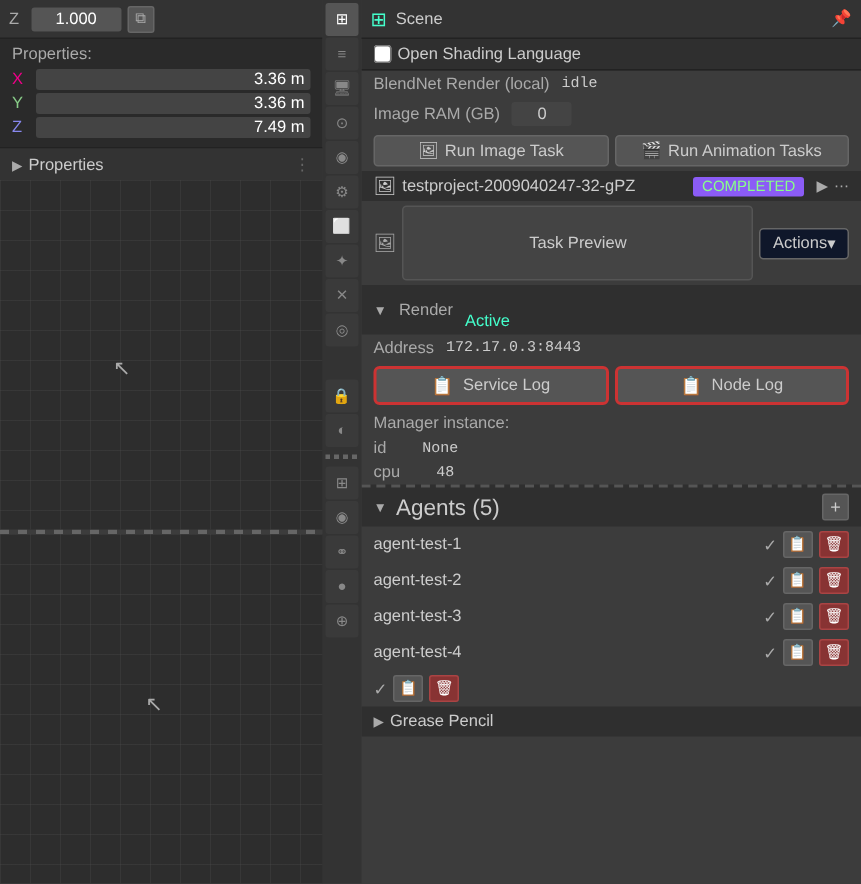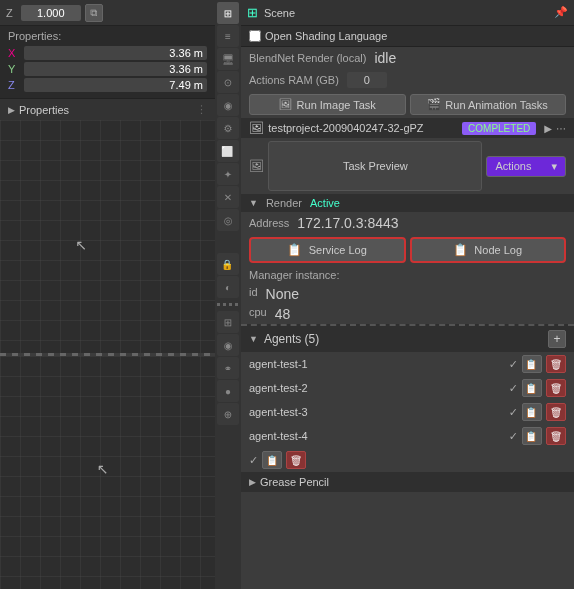--- a/index.html
+++ b/index.html
@@ -208,21 +208,22 @@
       gap: 8px;
     }
 
     .label-text {
       color: #aaa;
       font-size: 11px;
     }
 
     .value-text {
       color: #ccc;
-      font-size: 14px;
+      font-size: 10px;
+      font-family: Liberation Mono, monospace;
     }
 
     .value-field {
       background: #444;
       color: #ccc;
       border: none;
       padding: 2px 6px;
       font-size: 11px;
       border-radius: 2px;
       min-width: 40px;
@@ -289,30 +290,30 @@
       border: 1px solid #555;
       color: #ccc;
       border-radius: 3px;
       padding: 18px 8px;
       font-size: 11px;
       cursor: pointer;
       text-align: center;
     }
 
     .actions-dropdown {
-      background: #6d28d9;
+      background: #0f172a;
       border: 1px solid #666;
       color: #ccc;
       border-radius: 3px;
       padding: 3px 8px;
       font-size: 11px;
       cursor: pointer;
       display: flex;
       align-items: center;
-      gap: 20px;
+      gap: 0;
     }
 
     .manager-row {
       display: flex;
       align-items: center;
       padding: 3px 8px;
       gap: 8px;
       background: #2f2f2f;
     }
 
@@ -322,20 +323,21 @@
     }
 
     .manager-label {
       color: #aaa;
       font-size: 11px;
     }
 
     .manager-status {
       color: #4fc;
       font-size: 11px;
+      margin-top: 15px;
     }
 
     .address-row {
       display: flex;
       align-items: center;
       padding: 3px 8px;
       gap: 8px;
     }
 
     .log-btn-row {
@@ -366,23 +368,23 @@
 
     .instance-row {
       display: flex;
       align-items: center;
       padding: 3px 8px;
       gap: 8px;
     }
 
     .id-row {
       display: flex;
-      align-items: flex-start;
+      align-items: flex-end;
       padding: 2px 8px;
-      gap: 8px;
+      gap: 24px;
     }
 
     .agents-header {
       display: flex;
       align-items: center;
       padding: 4px 8px;
       gap: 6px;
       background: #2f2f2f;
       border-top: 2px dashed #555;
     }
@@ -572,21 +574,21 @@
         <input type="checkbox" class="checkbox-input" style="">
         <span>Open Shading Language</span>
       </div>
 
       <div class="section-row">
         <span class="label-text">BlendNet Render (local)</span>
         <span class="value-text">idle</span>
       </div>
 
       <div class="section-row">
-        <span class="label-text">Actions RAM (GB)</span>
+        <span class="label-text">Image RAM (GB)</span>
         <div class="value-field">0</div>
       </div>
 
       <div class="button-row">
         <button class="action-btn wide">
           <span>🖼</span>
           <span>Run Image Task</span>
         </button>
         <button class="action-btn wide">
           <span>🎬</span>
@@ -643,21 +645,21 @@
         <span class="label-text">id</span>
         <span class="value-text">None</span>
       </div>
       <div class="id-row">
         <span class="label-text">cpu</span>
         <span class="value-text">48</span>
       </div>
 
       <div class="agents-header">
         <span class="triangle-down">▼</span>
-        <span style="color:#ccc; font-size:12px;">Agents (5)</span>
+        <span style="color:#ccc; font-size:15px;">Agents (5)</span>
         <div class="agents-add-btn">
           <span>+</span>
         </div>
       </div>
 
       <div class="agent-row">
         <span class="agent-name">agent-test-1</span>
         <span class="agent-check">✓</span>
         <div class="agent-list-btn">📋</div>
         <div class="agent-del-btn">🗑</div>

